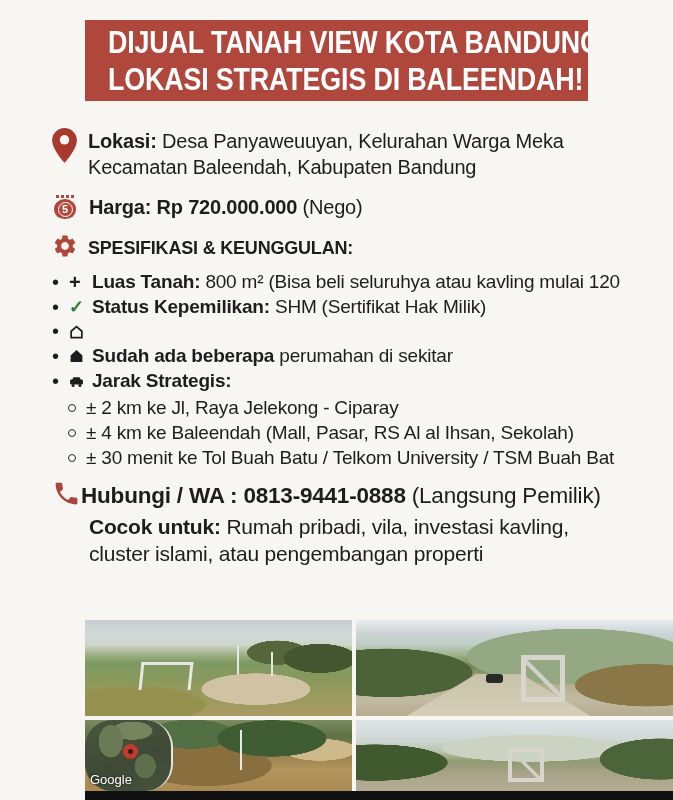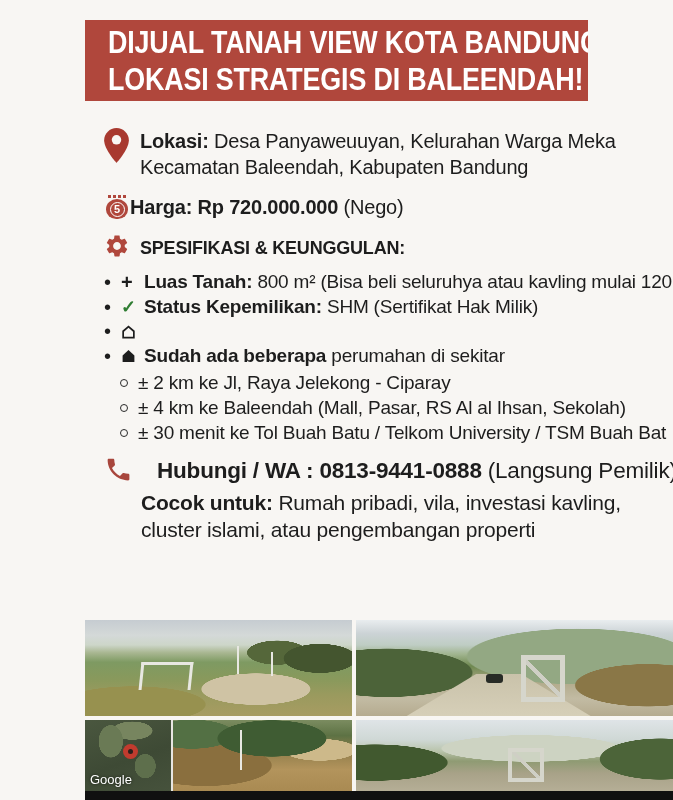--- a/index.html
+++ b/index.html
@@ -13,27 +13,27 @@
     position:absolute;left:85px;top:20px;width:503px;height:81px;
     background:#b0473c;overflow:hidden;
     display:flex;flex-direction:column;justify-content:center;
     padding-left:23px;box-sizing:border-box;
   }
   .hdr-line{
     color:#ffffff;font-weight:bold;font-size:32px;line-height:37px;
     white-space:nowrap;transform:scaleX(0.84);transform-origin:left center;
   }
   
-  .content{position:absolute;left:0;top:128px;width:673px;padding-left:104px;box-sizing:border-box;}
+  .content{position:absolute;left:0;top:128px;width:673px;padding-left:52px;box-sizing:border-box;}
   .row{display:flex;align-items:flex-start;white-space:nowrap;}
   .ico{flex:0 0 auto;}
   .b{font-weight:bold;}
   .loc-text{font-size:20px;line-height:26px;margin-left:11px;}
   .price-row{margin-top:15px;align-items:center;}
-  .price-text{font-size:20px;}
+  .price-text{font-size:20px;margin-left:11px;}
   .coin{width:26px;display:flex;flex-direction:column;align-items:center;}
   .coin .dashes{display:flex;gap:2px;margin-bottom:1px;}
   .coin .dashes i{width:3px;height:3px;background:#b0473c;display:block;}
   .coin .disc{
     width:22px;height:20px;background:#b0473c;border-radius:50% 50% 46% 46%;
     display:flex;align-items:center;justify-content:center;
   }
   .coin .digit{
     color:#fff;font-weight:bold;font-size:11px;border:1.5px solid #fff;border-radius:50%;
     width:13px;height:13px;line-height:13px;text-align:center;display:block;
@@ -46,21 +46,21 @@
   .gl{width:23px;display:flex;align-items:center;flex:0 0 auto;font-weight:bold;}
   .gl.plus{font-size:20px;}
   .gl.check{color:#2f7d32;font-size:18px;}
   ul.sub-list{list-style:none;margin:2px 0 0 0;padding:0 0 0 16px;}
   ul.sub-list li{display:flex;align-items:center;height:25px;font-size:19px;white-space:nowrap;}
   ul.sub-list li::before{
     content:"";width:6px;height:6px;border:1.5px solid #2a2a2a;border-radius:50%;
     margin-right:10px;flex:0 0 auto;display:block;
   }
   .contact-row{margin-top:9px;align-items:center;}
-  .contact-text{font-size:22.5px;margin-left:24px;text-align:right;}
+  .contact-text{font-size:22.5px;margin-left:0;text-align:right;}
   .contact-text .note{font-weight:normal;margin-left:6px;}
   .suit{margin-top:1px;padding-left:37px;font-size:21px;line-height:27px;white-space:nowrap;}
   
   .photos{position:absolute;left:85px;top:620px;width:588px;height:180px;}
   .ph{position:absolute;overflow:hidden;}
   .ph-tl{
     left:0;top:0;width:267px;height:96px;
     background:
       radial-gradient(60px 24px at 88% 40%, #44552f 0 60%, transparent 61%),
       radial-gradient(50px 20px at 72% 34%, #55673a 0 60%, transparent 61%),
@@ -98,20 +98,21 @@
   }
   .pole.p3{left:58%;top:14%;height:40px;background:#e9e9e3;}
   .gmap{
     position:absolute;left:0;top:0;width:88px;height:71px;
     border-right:2px solid #e8e6e2;box-sizing:border-box;
     background:
       radial-gradient(30px 40px at 30% 30%, #6a7a55 0 40%, transparent 41%),
       radial-gradient(26px 30px at 70% 65%, #5e6f4c 0 40%, transparent 41%),
       radial-gradient(40px 18px at 55% 15%, #77855f 0 50%, transparent 51%),
       linear-gradient(160deg,#4a573f 0%,#3e4a35 55%,#46523c 100%);
+    border-radius: 27px;
   }
   .gpin{position:absolute;left:38px;top:24px;width:15px;height:15px;border-radius:50%;
     background:#c23b2e;display:flex;align-items:center;justify-content:center;}
   .gpin i{width:5px;height:5px;border-radius:50%;background:#2c1f1c;display:block;}
   .glabel{position:absolute;left:5px;bottom:4px;color:#fff;font-size:13px;letter-spacing:0;
     text-shadow:0 0 3px rgba(0,0,0,.7);}
   .ph-br{
     left:271px;top:100px;width:317px;height:71px;
     background:
       radial-gradient(120px 30px at 6% 60%, #41592f 0 60%, transparent 61%),
@@ -192,20 +193,31 @@
         </span>
       </li>
       <li>
         <span class="gl">
           <svg width="15" height="14" viewBox="0 0 14 13">
               <path d="M1.5 6 L7 1 L12.5 6 V12 H1.5 Z" fill="#1d1d1d"></path>
             </svg>
         </span>
         <span><span class="b">Sudah ada beberapa</span> <span>perumahan di sekitar</span></span>
       </li>
+      <li>
+        <span class="gl">
+          <svg width="15" height="13" viewBox="0 0 14 12" fill="#1d1d1d">
+              <path d="M3 4.6 L4.1 2 h5.8 l1.1 2.6 z"></path>
+              <rect x="1" y="4.2" width="12" height="4.6" rx="1.2"></rect>
+              <circle cx="3.8" cy="9.8" r="1.4"></circle>
+              <circle cx="10.2" cy="9.8" r="1.4"></circle>
+            </svg>
+        </span>
+        <span><span class="b">Jarak Strategis:</span> <span></span></span>
+      </li>
     </ul>
 
     <ul class="sub-list">
       <li>± 2 km ke Jl, Raya Jelekong - Ciparay</li>
       <li>± 4 km ke Baleendah (Mall, Pasar, RS Al al Ihsan, Sekolah)</li>
       <li>± 30 menit ke Tol Buah Batu / Telkom University / TSM Buah Bat</li>
     </ul>
 
     <div class="row contact-row">
       <span class="ico">

